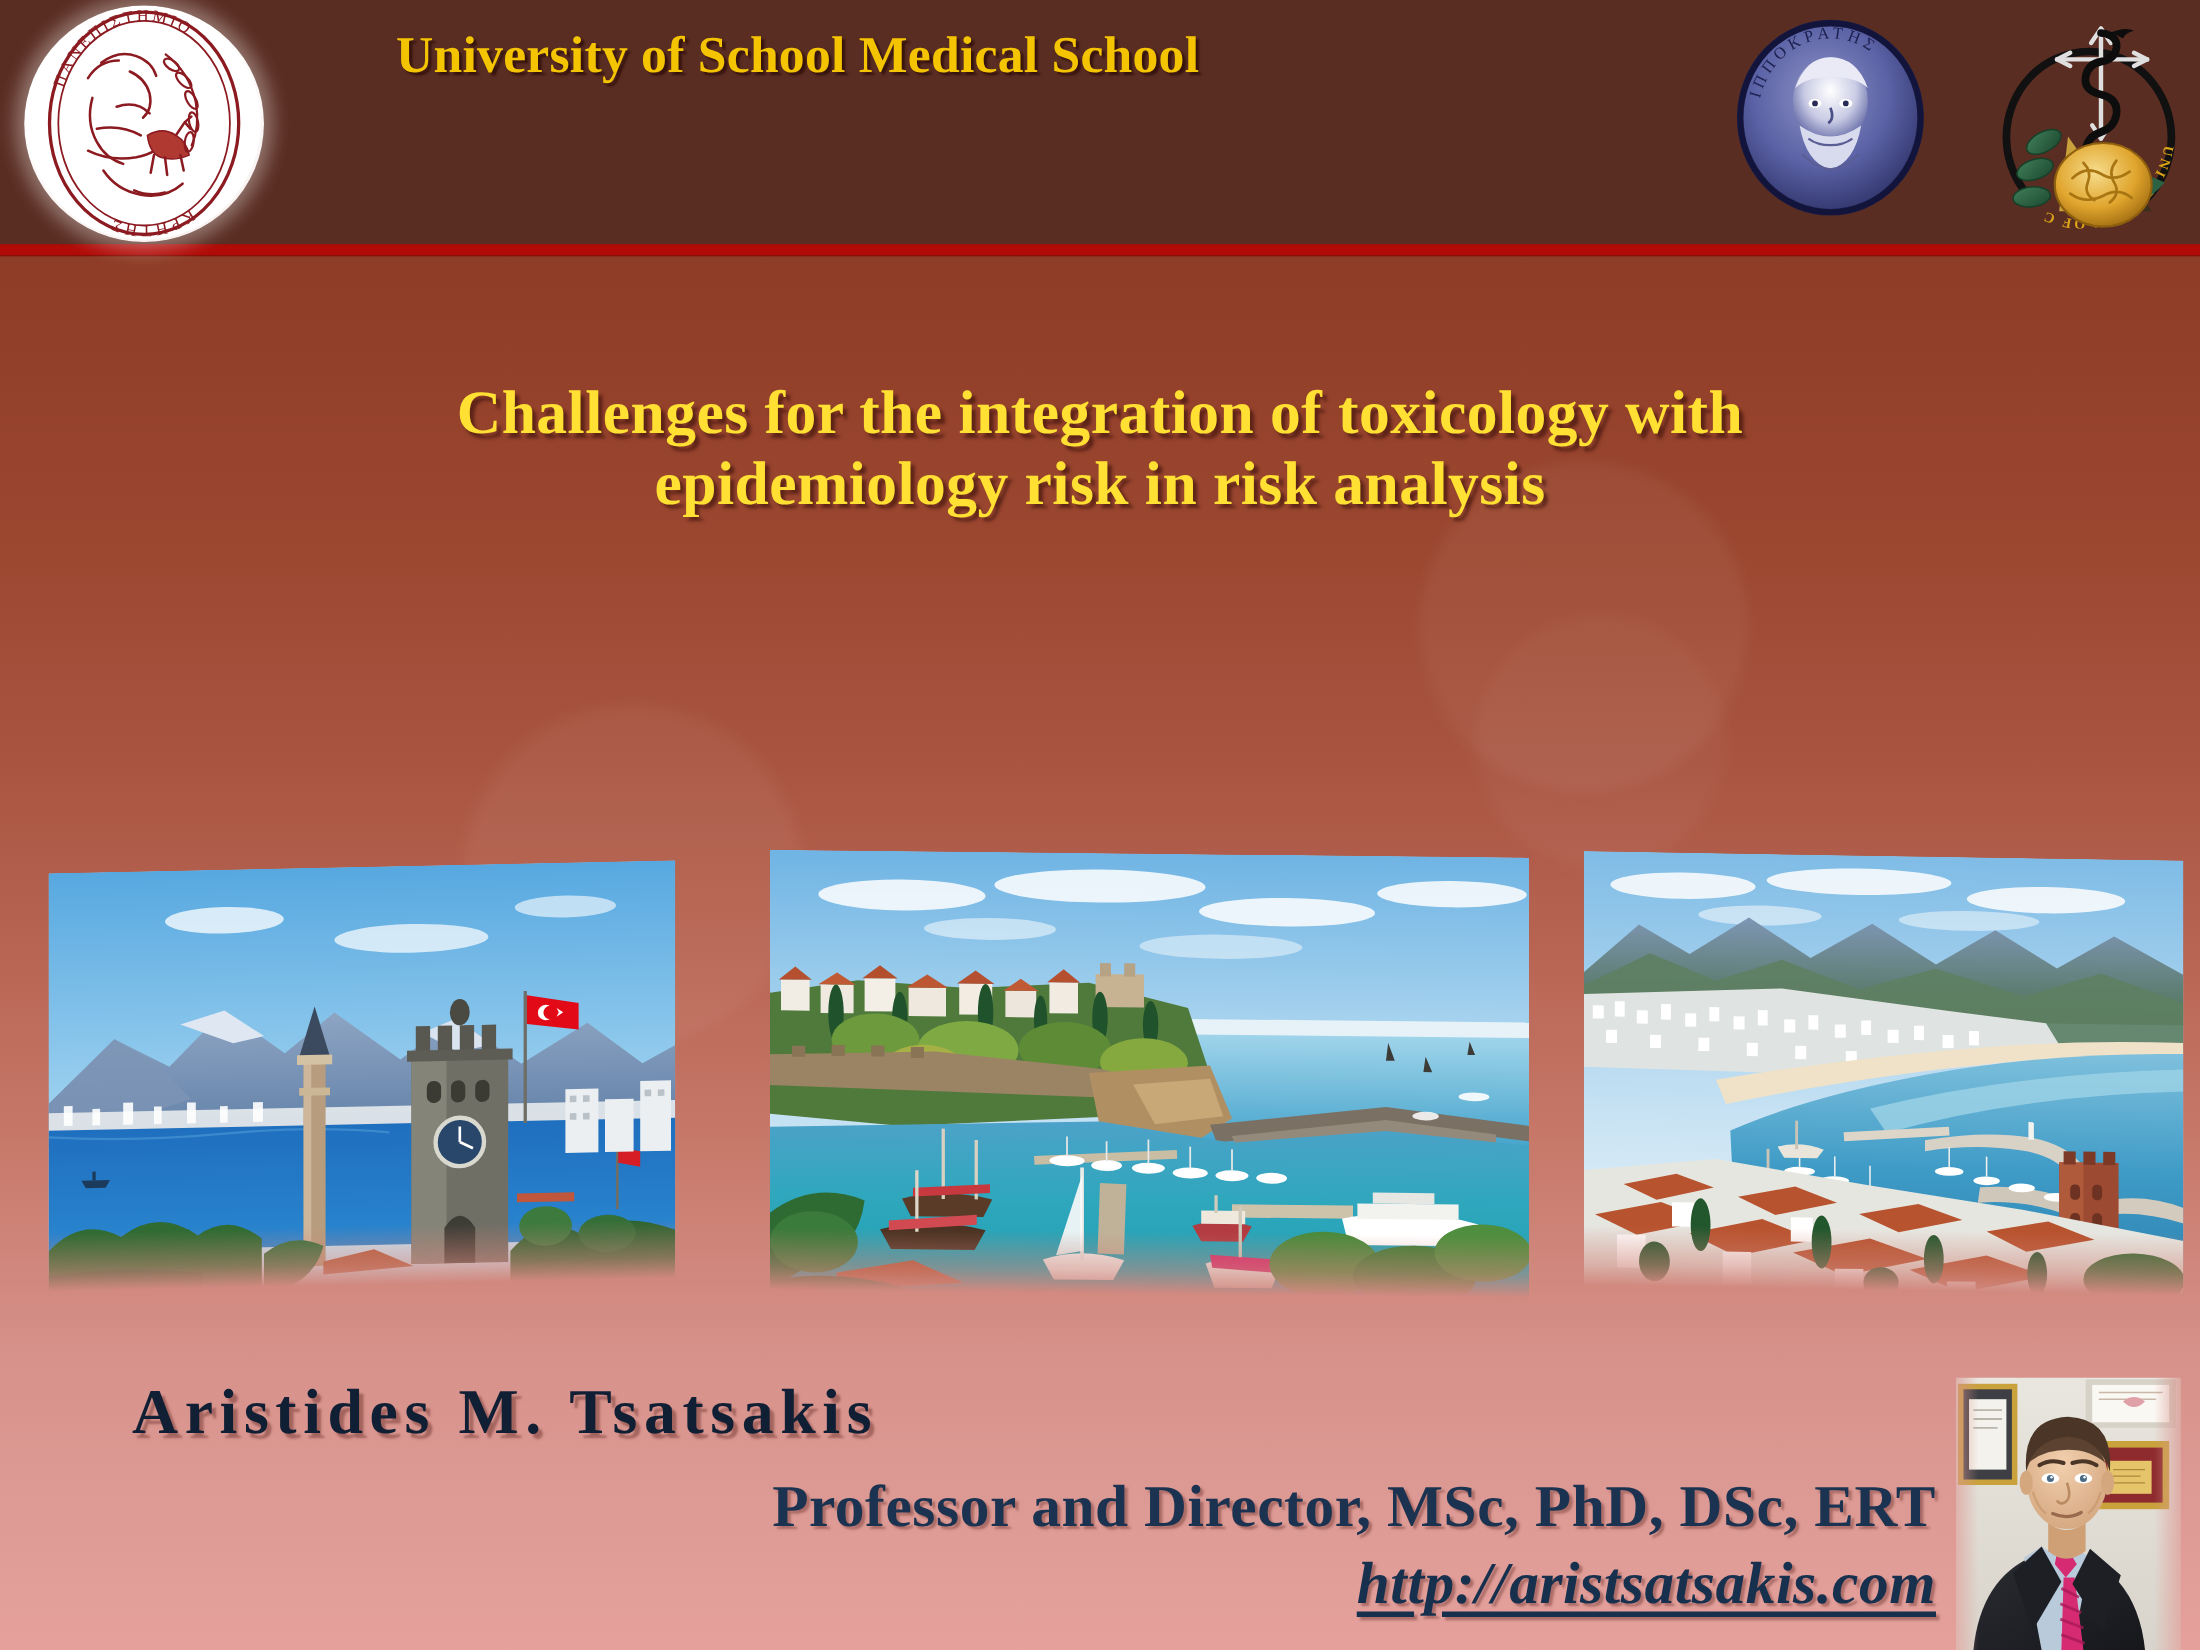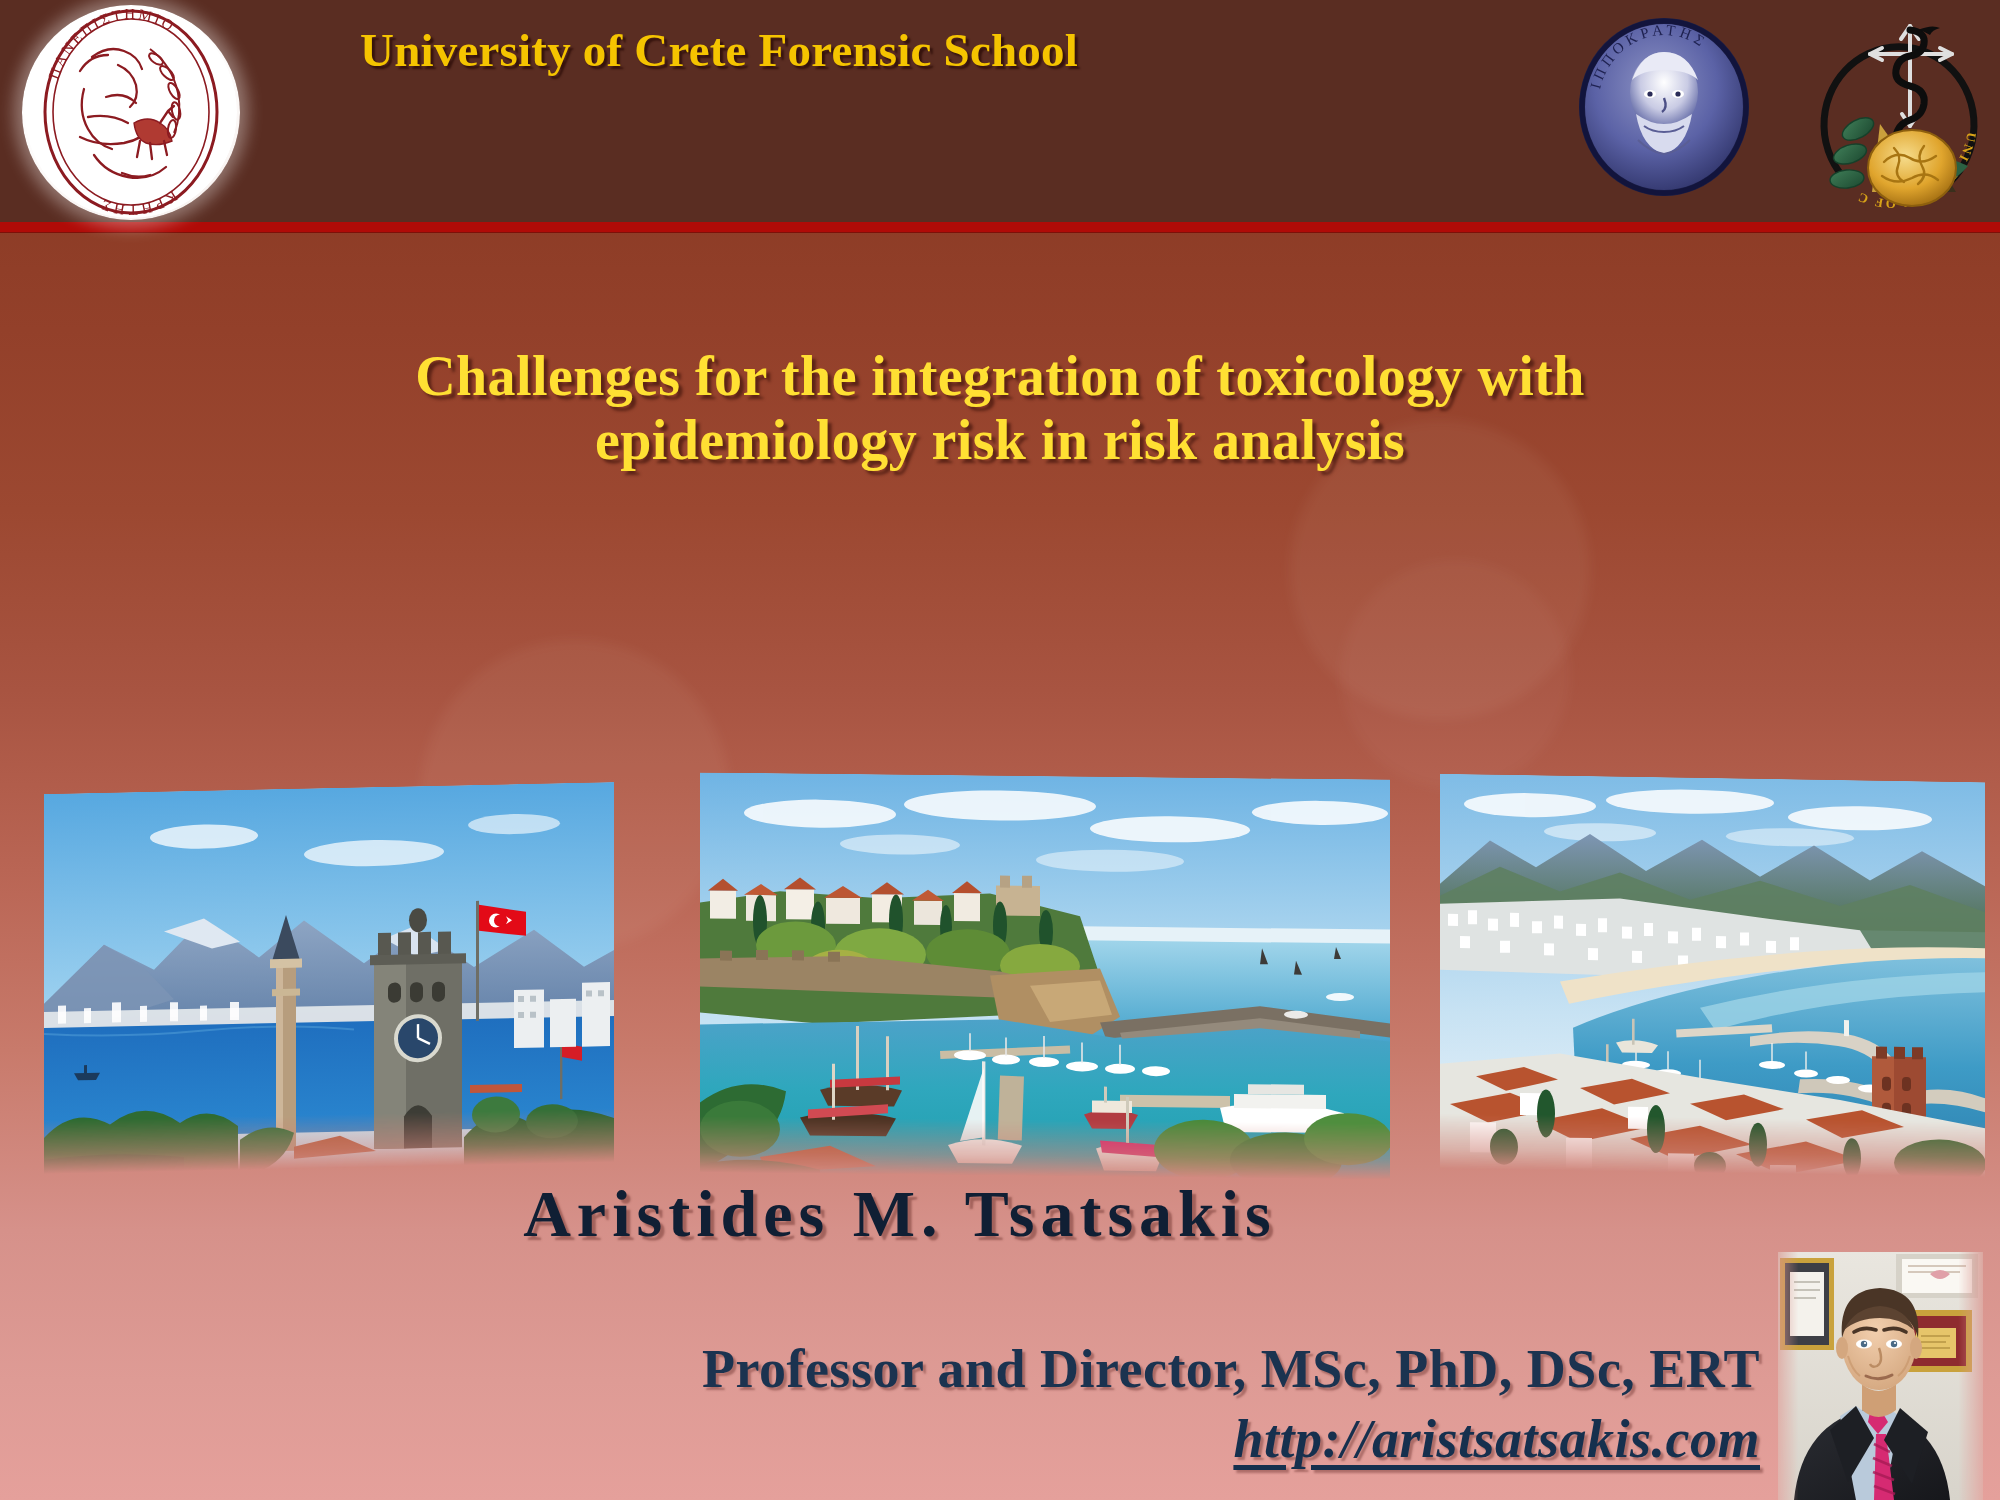--- a/index.html
+++ b/index.html
@@ -145,25 +145,24 @@
   #photo-3 {
     left: 1440px; top: 18px;
     width: 545px; height: 395px;
     transform: skewY(0.9deg);
   }
   .photo svg { display: block; width: 100%; height: 100%; }
 
   
   #author-name {
     position: absolute;
-    left: 120px; top: 1176px;
+    left: 120px; top: 1250px;
     width: 1560px;
-    text-align: center;
     color: #101f34;
-    font-size: 66px;
+    font-size: 58px;
     font-weight: bold;
     letter-spacing: 6px;
     text-shadow: 4px 4px 2px rgba(120,60,55,0.55);
     white-space: nowrap;
   }
   #author-role {
     position: absolute;
     left: 120px; top: 1338px;
     width: 1640px;
     text-align: right;
@@ -256,21 +255,21 @@
           <ellipse cx="145" cy="68" rx="9" ry="4" transform="rotate(45 145 68)"></ellipse>
           <ellipse cx="152" cy="86" rx="9" ry="4" transform="rotate(60 152 86)"></ellipse>
           <ellipse cx="154" cy="106" rx="9" ry="4" transform="rotate(78 154 106)"></ellipse>
           <ellipse cx="150" cy="124" rx="9" ry="4" transform="rotate(98 150 124)"></ellipse>
         </g>
       </g>
     </svg>
   </div>
 
   <div id="header-text">
-    <div class="hdr-line1">University of Crete Forensic School</div>
+    <div class="hdr-line1">University of School Medical School</div>
   </div>
 
   <div id="coin-logo">
     <svg viewBox="0 0 192 186" width="192" height="186">
       <defs>
         <radialGradient id="coinG" cx="45%" cy="38%" r="68%">
           <stop offset="0%" stop-color="#8d93c4"></stop>
           <stop offset="55%" stop-color="#5b62a6"></stop>
           <stop offset="100%" stop-color="#2b2f63"></stop>
         </radialGradient>

